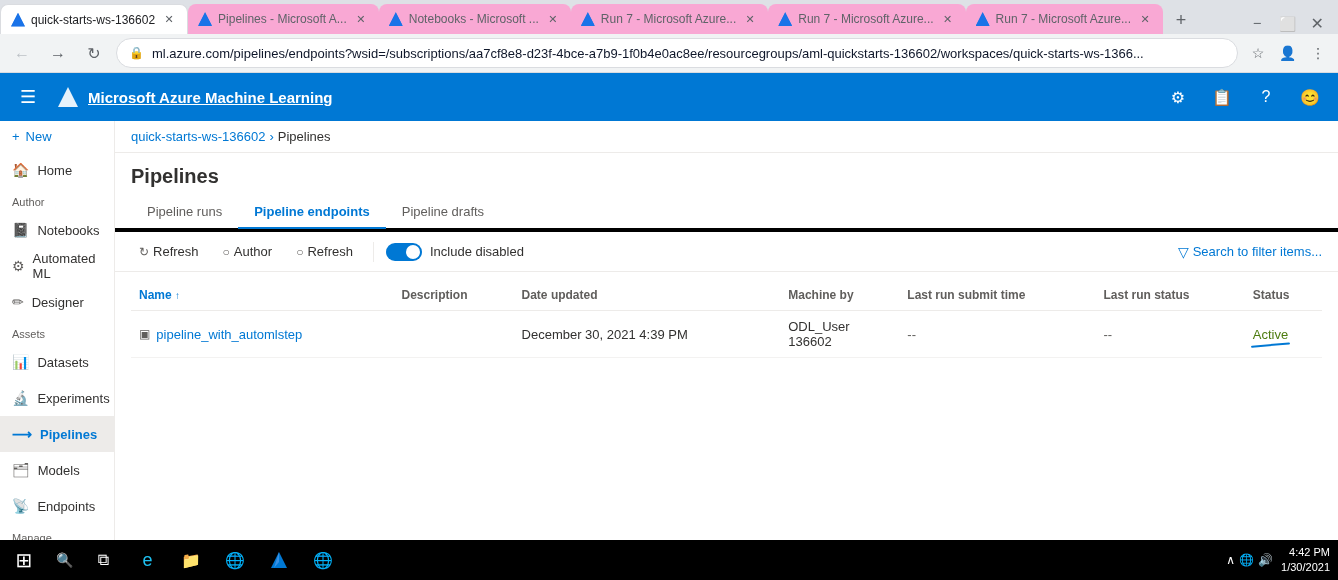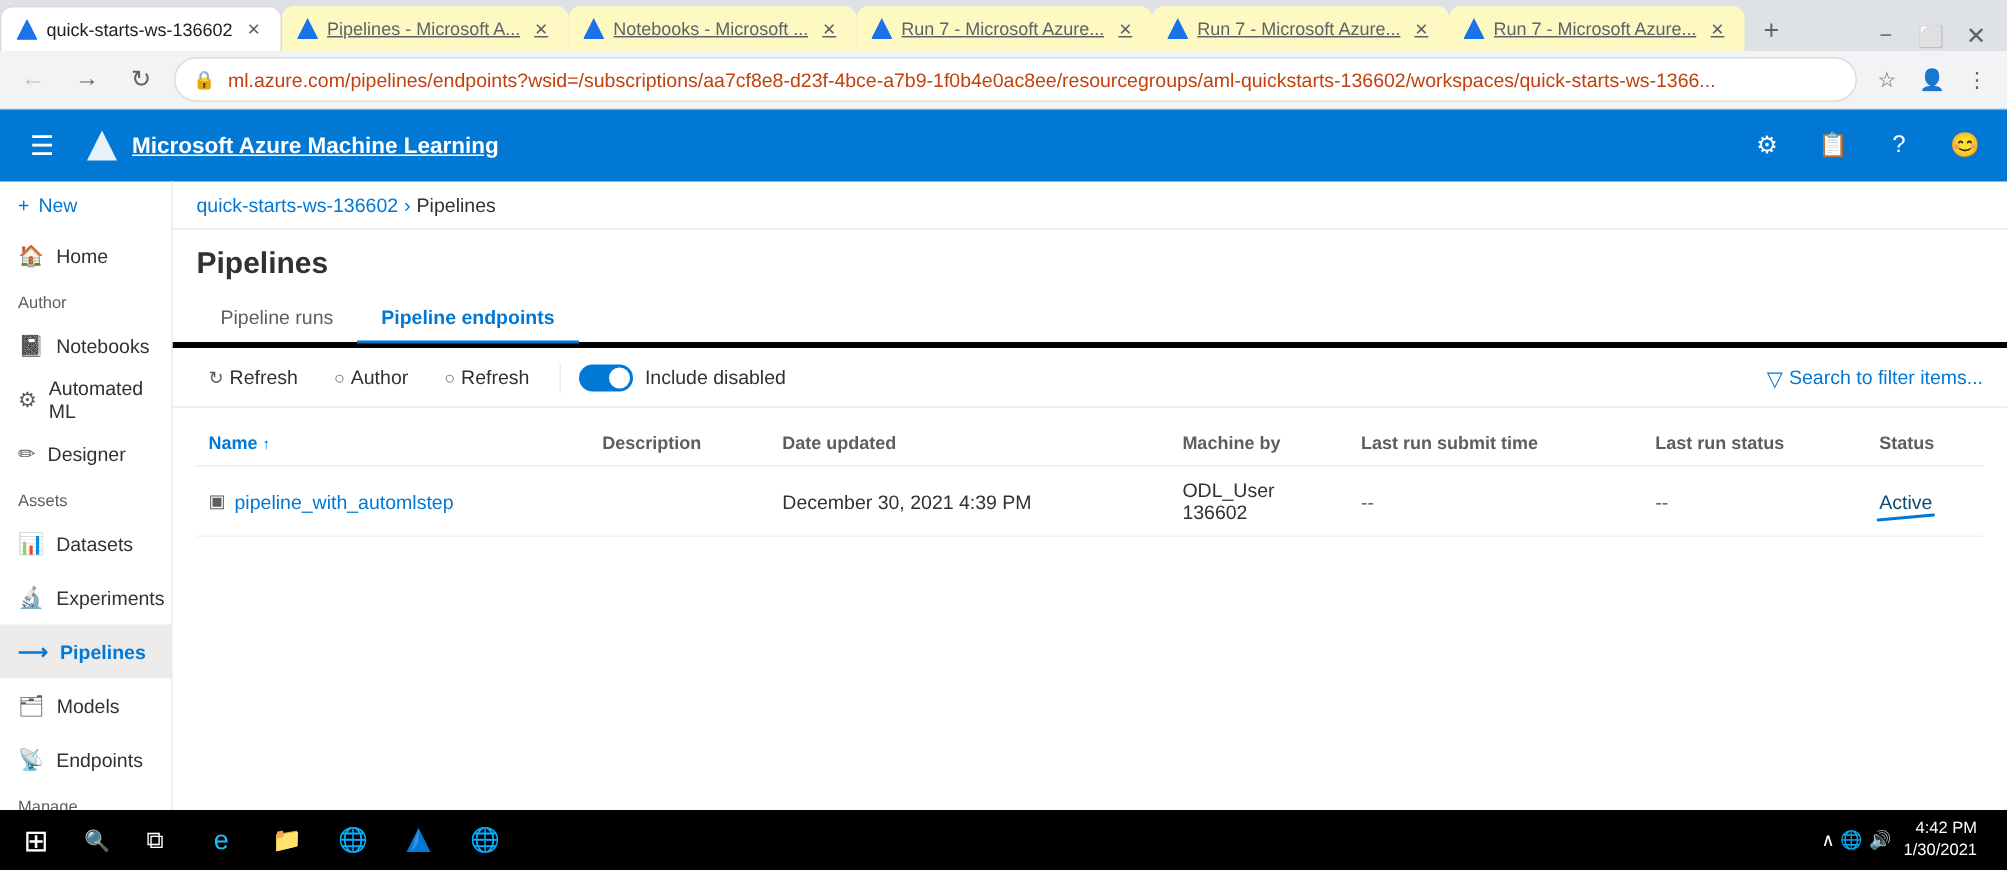--- a/index.html
+++ b/index.html
@@ -2,33 +2,33 @@
 <html><head>
   <meta charset="utf-8">
   <style>
     * { margin: 0; padding: 0; box-sizing: border-box; }
     body { font-family: 'Segoe UI', Arial, sans-serif; font-size: 13px; background: #fff; overflow: hidden; }
 
     
     .browser-chrome { background: #f1f3f4; border-bottom: 1px solid #dadce0; }
     .tab-bar { display: flex; align-items: flex-end; background: #dee1e6; padding: 0; height: 34px; }
     .tab { display: flex; align-items: center; height: 30px; padding: 0 10px; background: #fff; border-radius: 8px 8px 0 0; font-size: 12px; color: #202124; min-width: 160px; max-width: 200px; margin-top: 4px; border: 1px solid #dadce0; border-bottom: none; position: relative; gap: 6px; cursor: pointer; }
-    .tab.inactive { background: #fef9c3; border: none; color: #5f6368; text-decoration: underline; }
+    .tab.inactive { background: #f9a8d4; border: none; color: #5f6368; }
     .tab .tab-favicon { width: 14px; height: 14px; background: #1a73e8; clip-path: polygon(50% 0%, 0% 100%, 100% 100%); flex-shrink: 0; }
     .tab .tab-title { flex: 1; overflow: hidden; text-overflow: ellipsis; white-space: nowrap; }
     .tab .tab-close { width: 16px; height: 16px; display: flex; align-items: center; justify-content: center; border-radius: 50%; font-size: 11px; color: #5f6368; flex-shrink: 0; }
     .new-tab-btn { width: 28px; height: 28px; display: flex; align-items: center; justify-content: center; border-radius: 50%; font-size: 18px; color: #5f6368; cursor: pointer; margin-left: 4px; }
     .window-controls { margin-left: auto; display: flex; align-items: center; gap: 2px; padding-right: 8px; }
 
     .address-bar-row { display: flex; align-items: center; background: #f1f3f4; padding: 4px 8px; gap: 8px; height: 38px; }
     .nav-btn { width: 28px; height: 28px; display: flex; align-items: center; justify-content: center; border-radius: 50%; color: #5f6368; font-size: 16px; cursor: pointer; }
     .nav-btn.disabled { color: #bdc1c6; cursor: default; }
     .address-bar { flex: 1; background: #fff; border: 1px solid #dadce0; border-radius: 20px; padding: 4px 12px; display: flex; align-items: center; gap: 8px; height: 30px; }
     .lock-icon { color: #5f6368; font-size: 12px; }
-    .address-text { flex: 1; font-size: 13px; color: #c2410c; white-space: nowrap; overflow: hidden; text-overflow: ellipsis; }
+    .address-text { flex: 1; font-size: 13px; color: #0f172a; white-space: nowrap; overflow: hidden; text-overflow: ellipsis; }
     .address-actions { display: flex; align-items: center; gap: 6px; }
     .addr-action-btn { width: 24px; height: 24px; display: flex; align-items: center; justify-content: center; color: #5f6368; font-size: 14px; cursor: pointer; border-radius: 50%; }
 
     
     .app-header { background: #0078d4; color: #fff; height: 48px; display: flex; align-items: center; padding: 0 12px; gap: 12px; }
     .header-hamburger { font-size: 18px; cursor: pointer; color: #fff; width: 32px; text-align: center; }
     .header-logo { display: flex; align-items: center; gap: 8px; text-decoration: underline; }
     .header-title { font-size: 15px; font-weight: 600; color: #fff; }
     .header-spacer { flex: 1; }
     .header-icon-btn { width: 32px; height: 32px; display: flex; align-items: center; justify-content: center; color: #fff; font-size: 16px; cursor: pointer; border-radius: 2px; }
@@ -70,34 +70,34 @@
 
     
     .table-container { flex: 1; overflow-y: auto; padding: 0 16px; }
     .data-table { width: 100%; border-collapse: collapse; margin-top: 8px; }
     .data-table th { text-align: left; padding: 8px 8px; font-size: 12px; color: #605e5c; font-weight: 600; border-bottom: 1px solid #edebe9; white-space: nowrap; cursor: pointer; }
     .data-table th.sorted { color: #0078d4; }
     .data-table th .sort-icon { font-size: 10px; }
     .data-table td { padding: 8px 8px; font-size: 13px; color: #323130; border-bottom: 1px solid #f3f2f1; }
     .pipeline-link { color: #0078d4; text-decoration: none; cursor: pointer; display: flex; align-items: center; gap: 6px; }
     .pipeline-icon { font-size: 12px; color: #605e5c; }
-    .status-active { color: #0c4a6e; font-weight: 500; position: relative; display: inline-block; }
+    .status-active { color: #4d7c0f; font-weight: 500; position: relative; display: inline-block; }
     .status-active::after { content: ''; position: absolute; bottom: -4px; left: -2px; right: -2px; height: 2px; background: #0078d4; border-radius: 1px; transform: rotate(-5deg); }
     .dash { color: #605e5c; }
 
     
     .taskbar { position: fixed; bottom: 0; left: 0; right: 0; height: 40px; background: #000; display: flex; align-items: center; z-index: 1000; }
     .taskbar-start { width: 48px; display: flex; align-items: center; justify-content: center; color: #fff; font-size: 20px; cursor: pointer; }
     .taskbar-search { display: flex; align-items: center; gap: 6px; background: transparent; border: none; color: #fff; padding: 0 8px; cursor: pointer; font-size: 14px; }
     .taskbar-apps { display: flex; align-items: center; }
     .taskbar-app { width: 44px; height: 40px; display: flex; align-items: center; justify-content: center; cursor: pointer; }
     .taskbar-spacer { flex: 1; }
     .taskbar-system { display: flex; align-items: center; gap: 4px; padding: 0 8px; }
     .sys-icon { color: #fff; font-size: 12px; cursor: pointer; }
-    .taskbar-clock { color: #fff; font-size: 11px; text-align: right; padding-right: 20px; line-height: 1.4; }
+    .taskbar-clock { color: #fff; font-size: 11px; text-align: right; padding-right: 8px; line-height: 1.4; }
 
     
     .azure-triangle { display: inline-block; width: 16px; height: 16px; }
   </style>
 </head>
 <body>
 
 <div class="browser-chrome">
   <div class="tab-bar">
     <div class="tab">
@@ -241,20 +241,21 @@
       <span style="color:#323130;">Pipelines</span>
     </div>
 
     <div class="page-header">
       <h1 class="page-title">Pipelines</h1>
     </div>
 
     <div class="tabs">
       <div class="tab-item">Pipeline runs</div>
       <div class="tab-item active">Pipeline endpoints</div>
+      <div class="tab-item">Pipeline drafts</div>
     </div>
 
     <div class="toolbar">
       <div class="toolbar-btn">
         <span class="tb-icon">↻</span>
         <span>Refresh</span>
       </div>
       <div class="toolbar-btn">
         <span class="tb-icon">○</span>
         <span>Author</span>

